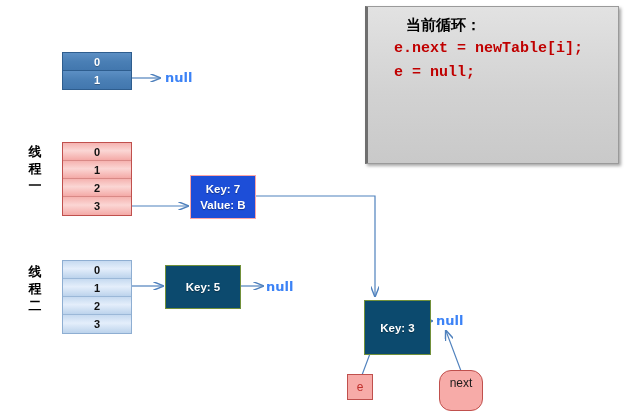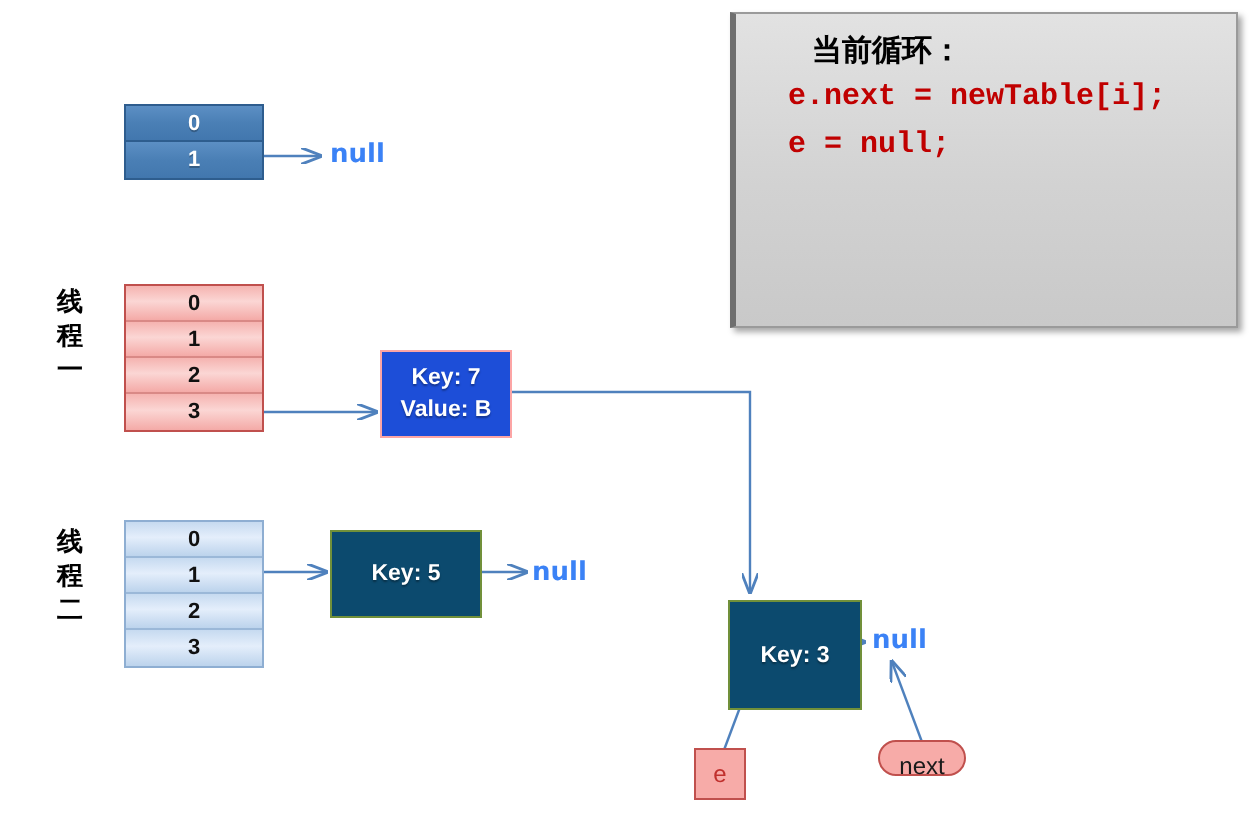--- a/index.html
+++ b/index.html
@@ -217,21 +217,21 @@
     <div>Key: 5</div>
   </div>
   <div class="nulltext" style="left:266px; top:279px;">null</div>
 
   <div class="node node-light" style="left:344px; top:300px; width:67px; height:55px;margin-left:20px;">
     <div>Key: 3</div>
   </div>
   <div class="nulltext" style="left:436px; top:313px;">null</div>
 
   <div class="varbox var-e" style="left:347px; top:374px; width:26px; height:26px;">e</div>
-  <div class="varbox var-next" style="left:439px; top:370px; width:44px; height:18px;border-radius:12px;">next</div>
+  <div class="varbox var-next" style="left:439px; top:370px; width:44px; height:41px;border-radius:12px;">next</div>
 
   <div class="callout" style="left:365px; top:6px; width:254px; height:158px;">
     <div class="line zh">当前循环：</div>
     <div class="line code">e.next = newTable[i];</div>
     <div class="line code">e = null;</div>
   </div>
 
 </div>
 
 </body></html>

